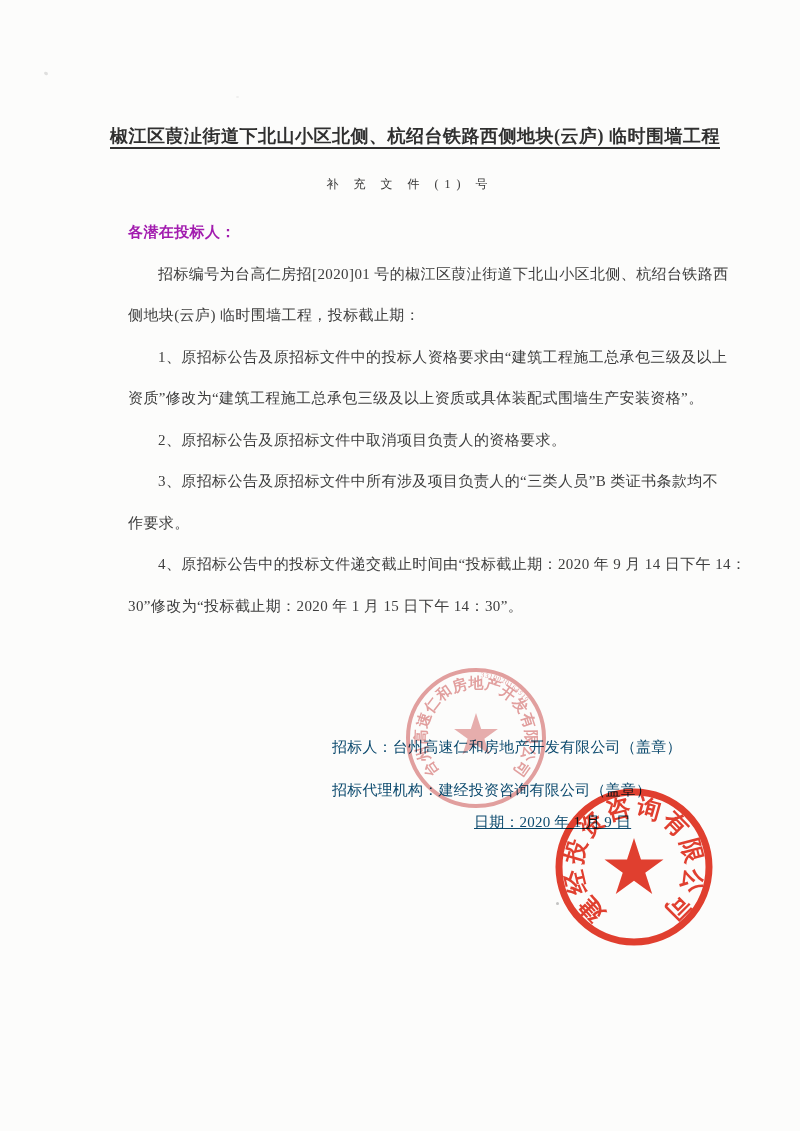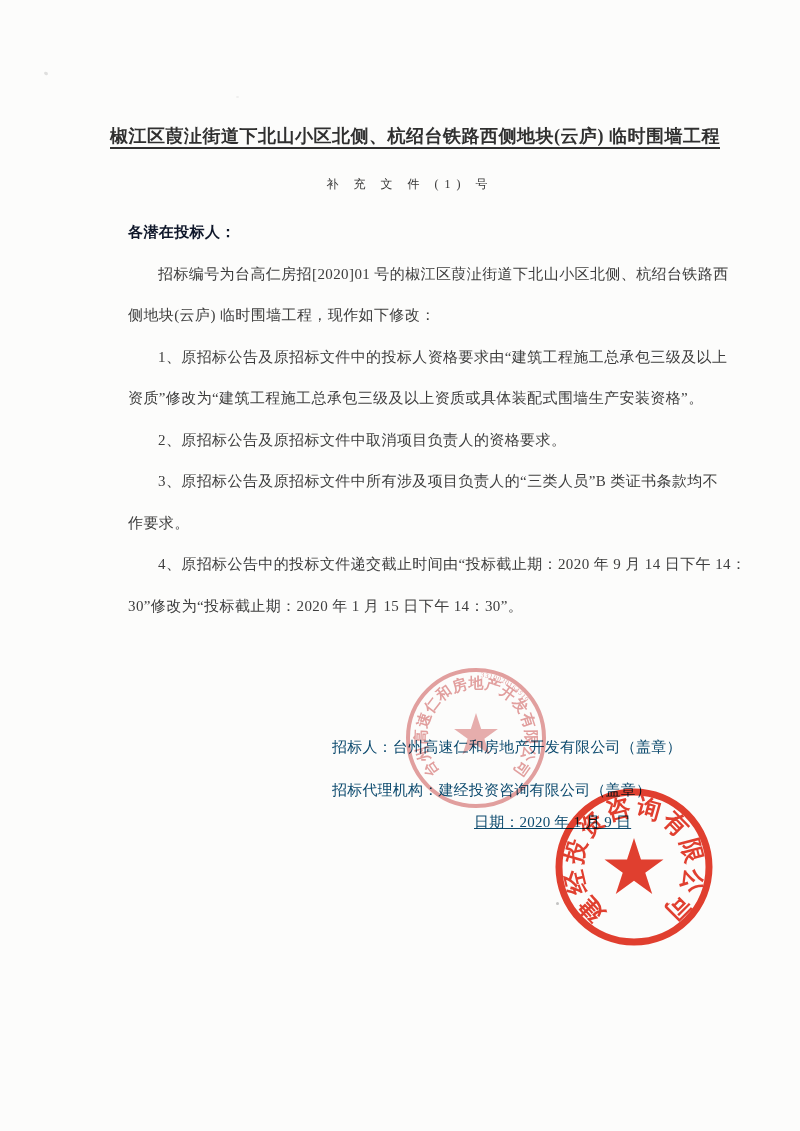--- a/index.html
+++ b/index.html
@@ -20,21 +20,21 @@
     position:absolute;left:110px;top:176px;width:600px;
     text-align:center;font-size:12px;color:#343434;
     letter-spacing:6px;white-space:nowrap;
   }
   .body-lines{position:absolute;left:128px;top:212px;width:590px;}
   .bline{
     height:41.5px;line-height:41.5px;font-size:15px;letter-spacing:0.4px;
     white-space:nowrap;color:#3d3d3d;
   }
   .bline.ind{padding-left:30px;}
-  .bline.bold{font-weight:bold;color:#0f172a;}
+  .bline.bold{font-weight:bold;color:#a21caf;}
   .sig-line{position:absolute;font-size:15px;letter-spacing:0.2px;white-space:nowrap;color:#0c4a6e;}
   #sig-bidder{left:332px;top:738px;}
   #sig-agency{left:332px;top:781px;}
   #sig-date{left:474px;top:813px;text-decoration:underline;}
   .stamp{position:absolute;mix-blend-mode:multiply;pointer-events:none;}
   #stamp-bidder{left:392px;top:654px;width:168px;height:168px;opacity:0.52;}
   #stamp-agency{left:544px;top:777px;width:180px;height:180px;opacity:0.88;}
   .artifact{position:absolute;background:rgba(90,90,90,0.35);border-radius:50%;}
   #artifact-1{left:44px;top:72px;width:4px;height:3px;opacity:0.5;transform:rotate(20deg);}
   #artifact-2{left:556px;top:902px;width:3px;height:3px;}
@@ -44,21 +44,21 @@
 <body>
 
 <div class="page">
 
   <div class="doc-title">椒江区葭沚街道下北山小区北侧、杭绍台铁路西侧地块(云庐) 临时围墙工程</div>
   <div class="doc-subtitle">补 充 文 件 (1) 号</div>
 
   <div class="body-lines">
       <div class="bline bold">各潜在投标人：</div>
       <div class="bline ind">招标编号为台高仁房招[2020]01 号的椒江区葭沚街道下北山小区北侧、杭绍台铁路西</div>
-      <div class="bline">侧地块(云庐) 临时围墙工程，现作如下修改：</div>
+      <div class="bline">侧地块(云庐) 临时围墙工程，投标截止期：</div>
       <div class="bline ind">1、原招标公告及原招标文件中的投标人资格要求由“建筑工程施工总承包三级及以上</div>
       <div class="bline">资质”修改为“建筑工程施工总承包三级及以上资质或具体装配式围墙生产安装资格”。</div>
       <div class="bline ind">2、原招标公告及原招标文件中取消项目负责人的资格要求。</div>
       <div class="bline ind">3、原招标公告及原招标文件中所有涉及项目负责人的“三类人员”B 类证书条款均不</div>
       <div class="bline">作要求。</div>
       <div class="bline ind">4、原招标公告中的投标文件递交截止时间由“投标截止期：2020 年 9 月 14 日下午 14：</div>
       <div class="bline">30”修改为“投标截止期：2020 年 1 月 15 日下午 14：30”。</div>
     </div>
 
   <div class="sig-line" id="sig-bidder">招标人：台州高速仁和房地产开发有限公司（盖章）</div>

